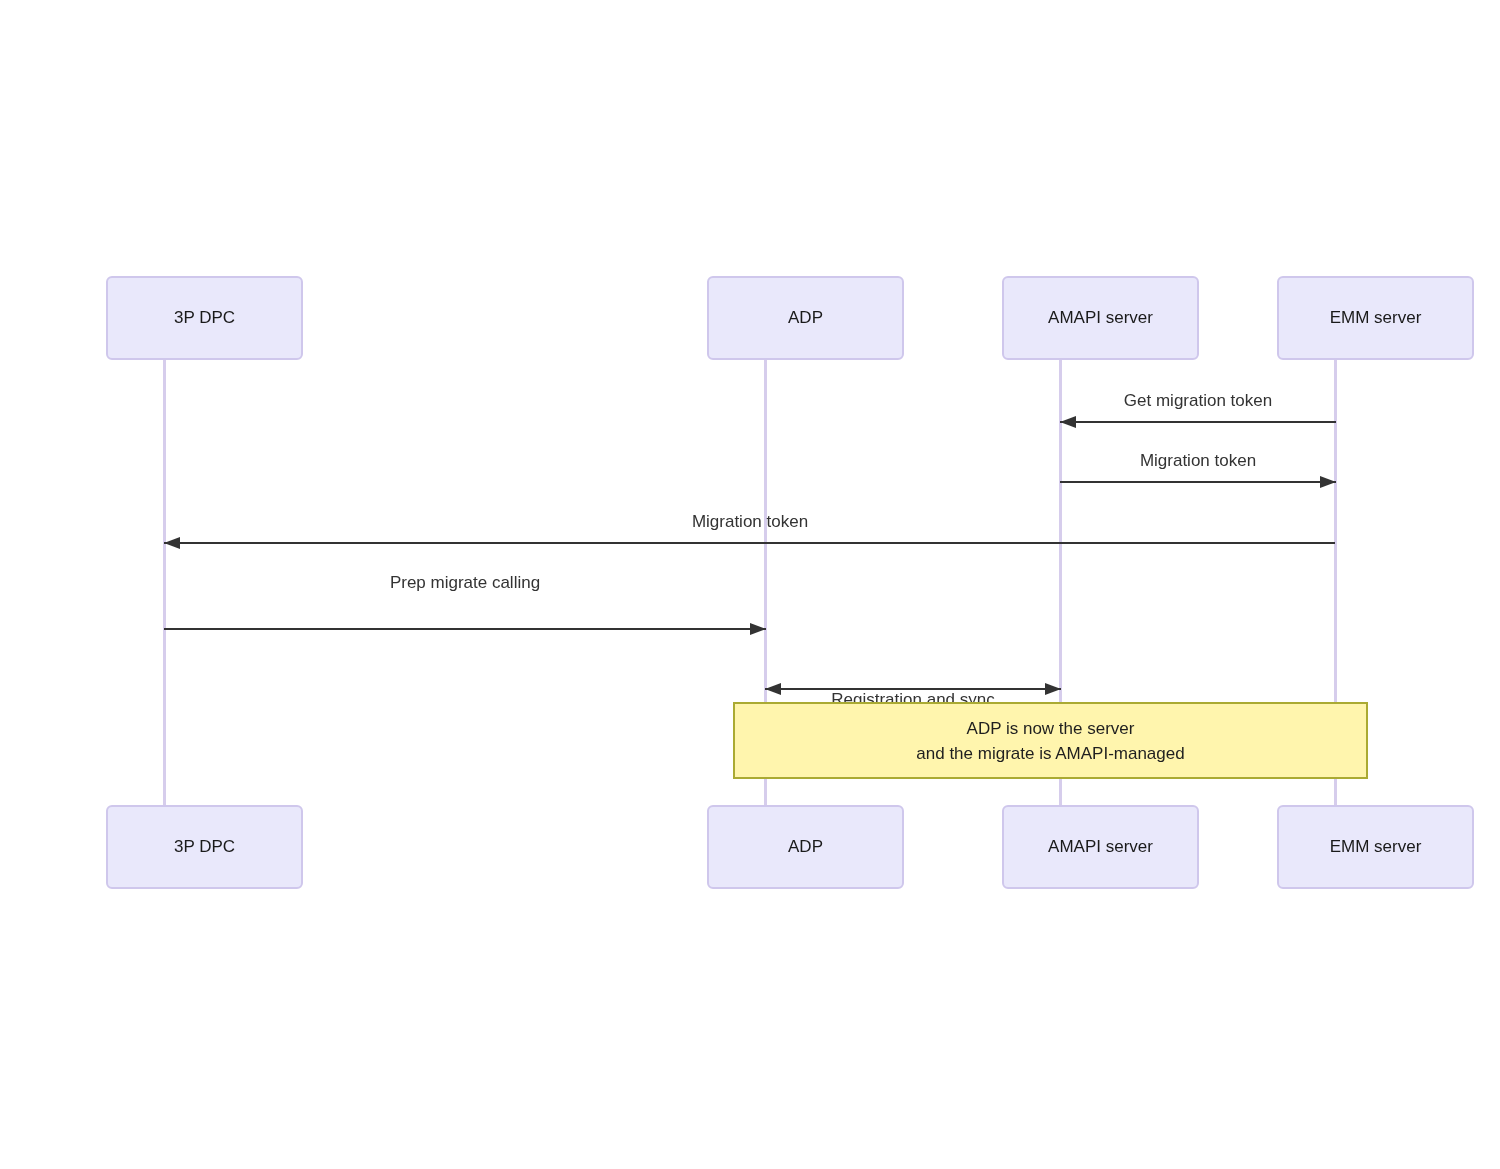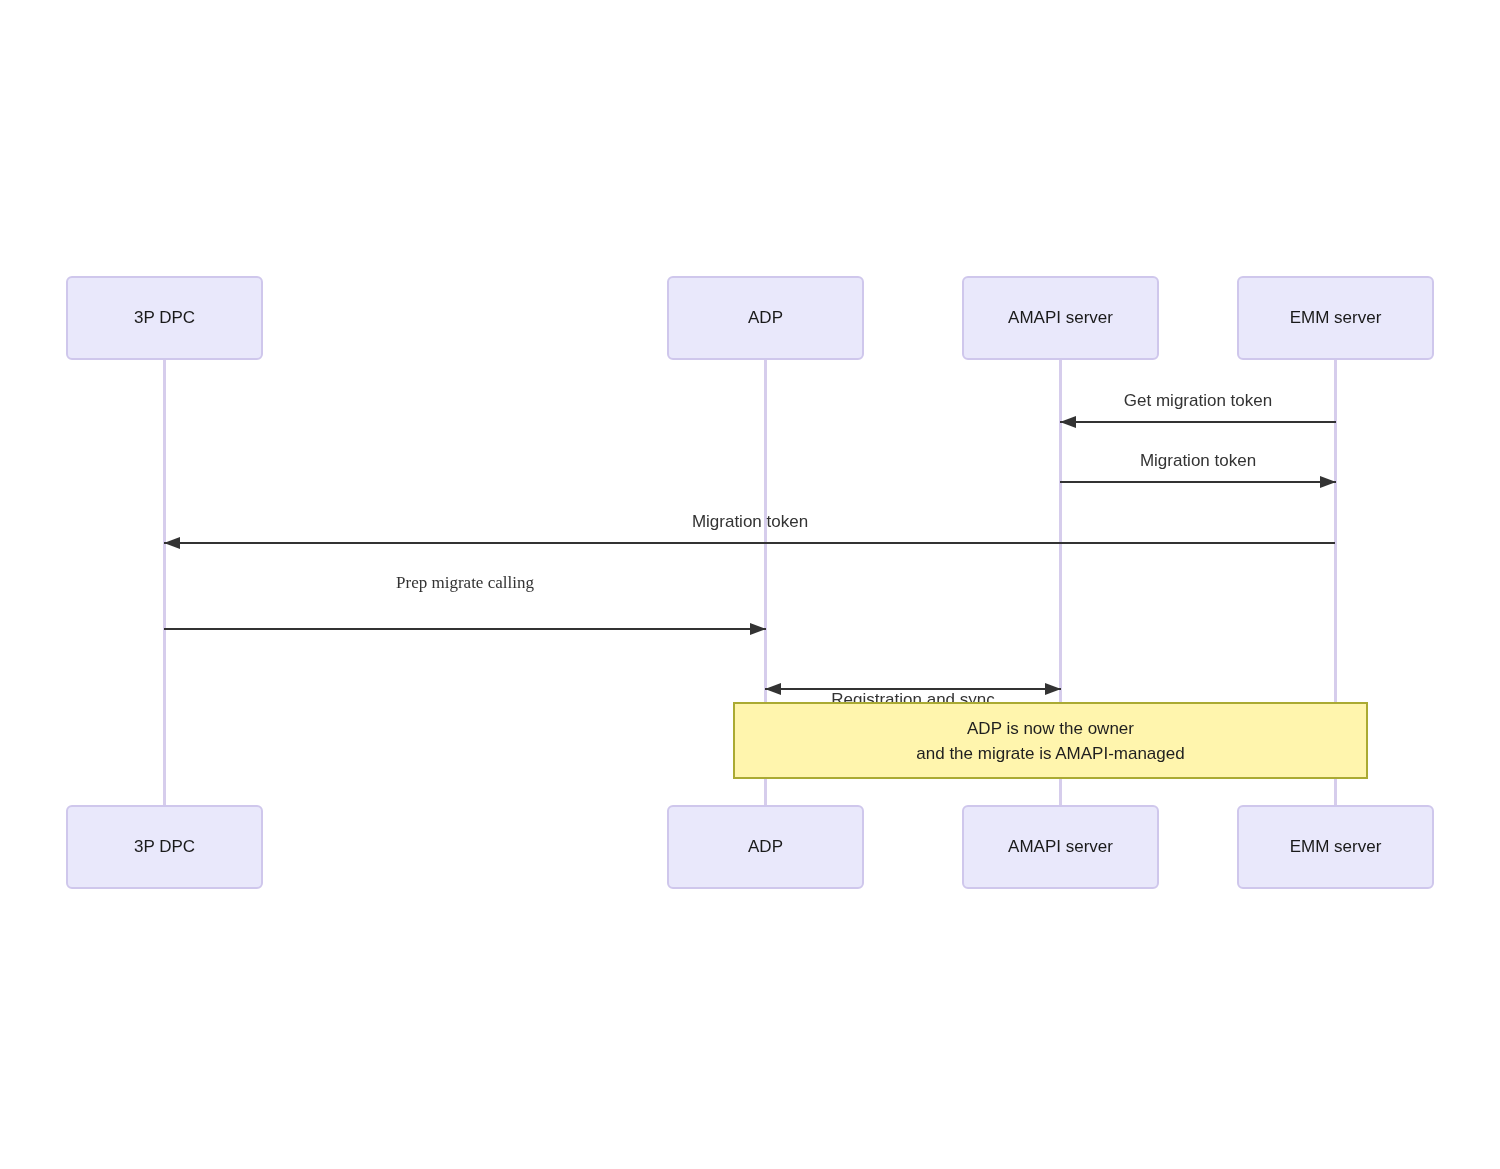--- a/index.html
+++ b/index.html
@@ -28,31 +28,32 @@
     height: 84px;
     background: #e9e8fb;
     border: 2px solid #cfc7ec;
     border-radius: 6px;
     box-sizing: border-box;
     display: flex;
     align-items: center;
     justify-content: center;
     font-size: 17px;
     color: #1a1a1a;
+    margin-left: 40px;
   }
   .msg-label {
     position: absolute;
     transform: translateX(-50%);
     font-size: 17px;
     line-height: 22px;
     color: #333333;
     white-space: nowrap;
     text-align: left;
   }
-  .msg-label.two-line { line-height: 24px; font-family: Liberation Serif, serif; }
+  .msg-label.two-line { line-height: 24px; }
   .arrow {
     position: absolute;
     height: 2px;
     background: #333333;
   }
   .head-l {
     position: absolute;
     left: 0px;
     top: -5px;
     width: 0; height: 0;
@@ -133,21 +134,21 @@
     <i class="head-r"></i>
   </div>
 
   <div class="msg-label" style="left:913px; top:657px;margin-top:32px;">Registration and sync</div>
   <div class="arrow" style="left:765px; top:688px; width:296px;">
     <i class="head-l"></i>
     <i class="head-r"></i>
   </div>
 
   <div class="note">
-    <div>ADP is now the owner</div>
+    <div>ADP is now the server</div>
     <div>and the migrate is AMAPI-managed</div>
   </div>
 
   <div class="actor" style="left:66px; top:805px;">
     <span>3P DPC</span>
   </div>
   <div class="actor" style="left:667px; top:805px;">
     <span>ADP</span>
   </div>
   <div class="actor" style="left:962px; top:805px;">

